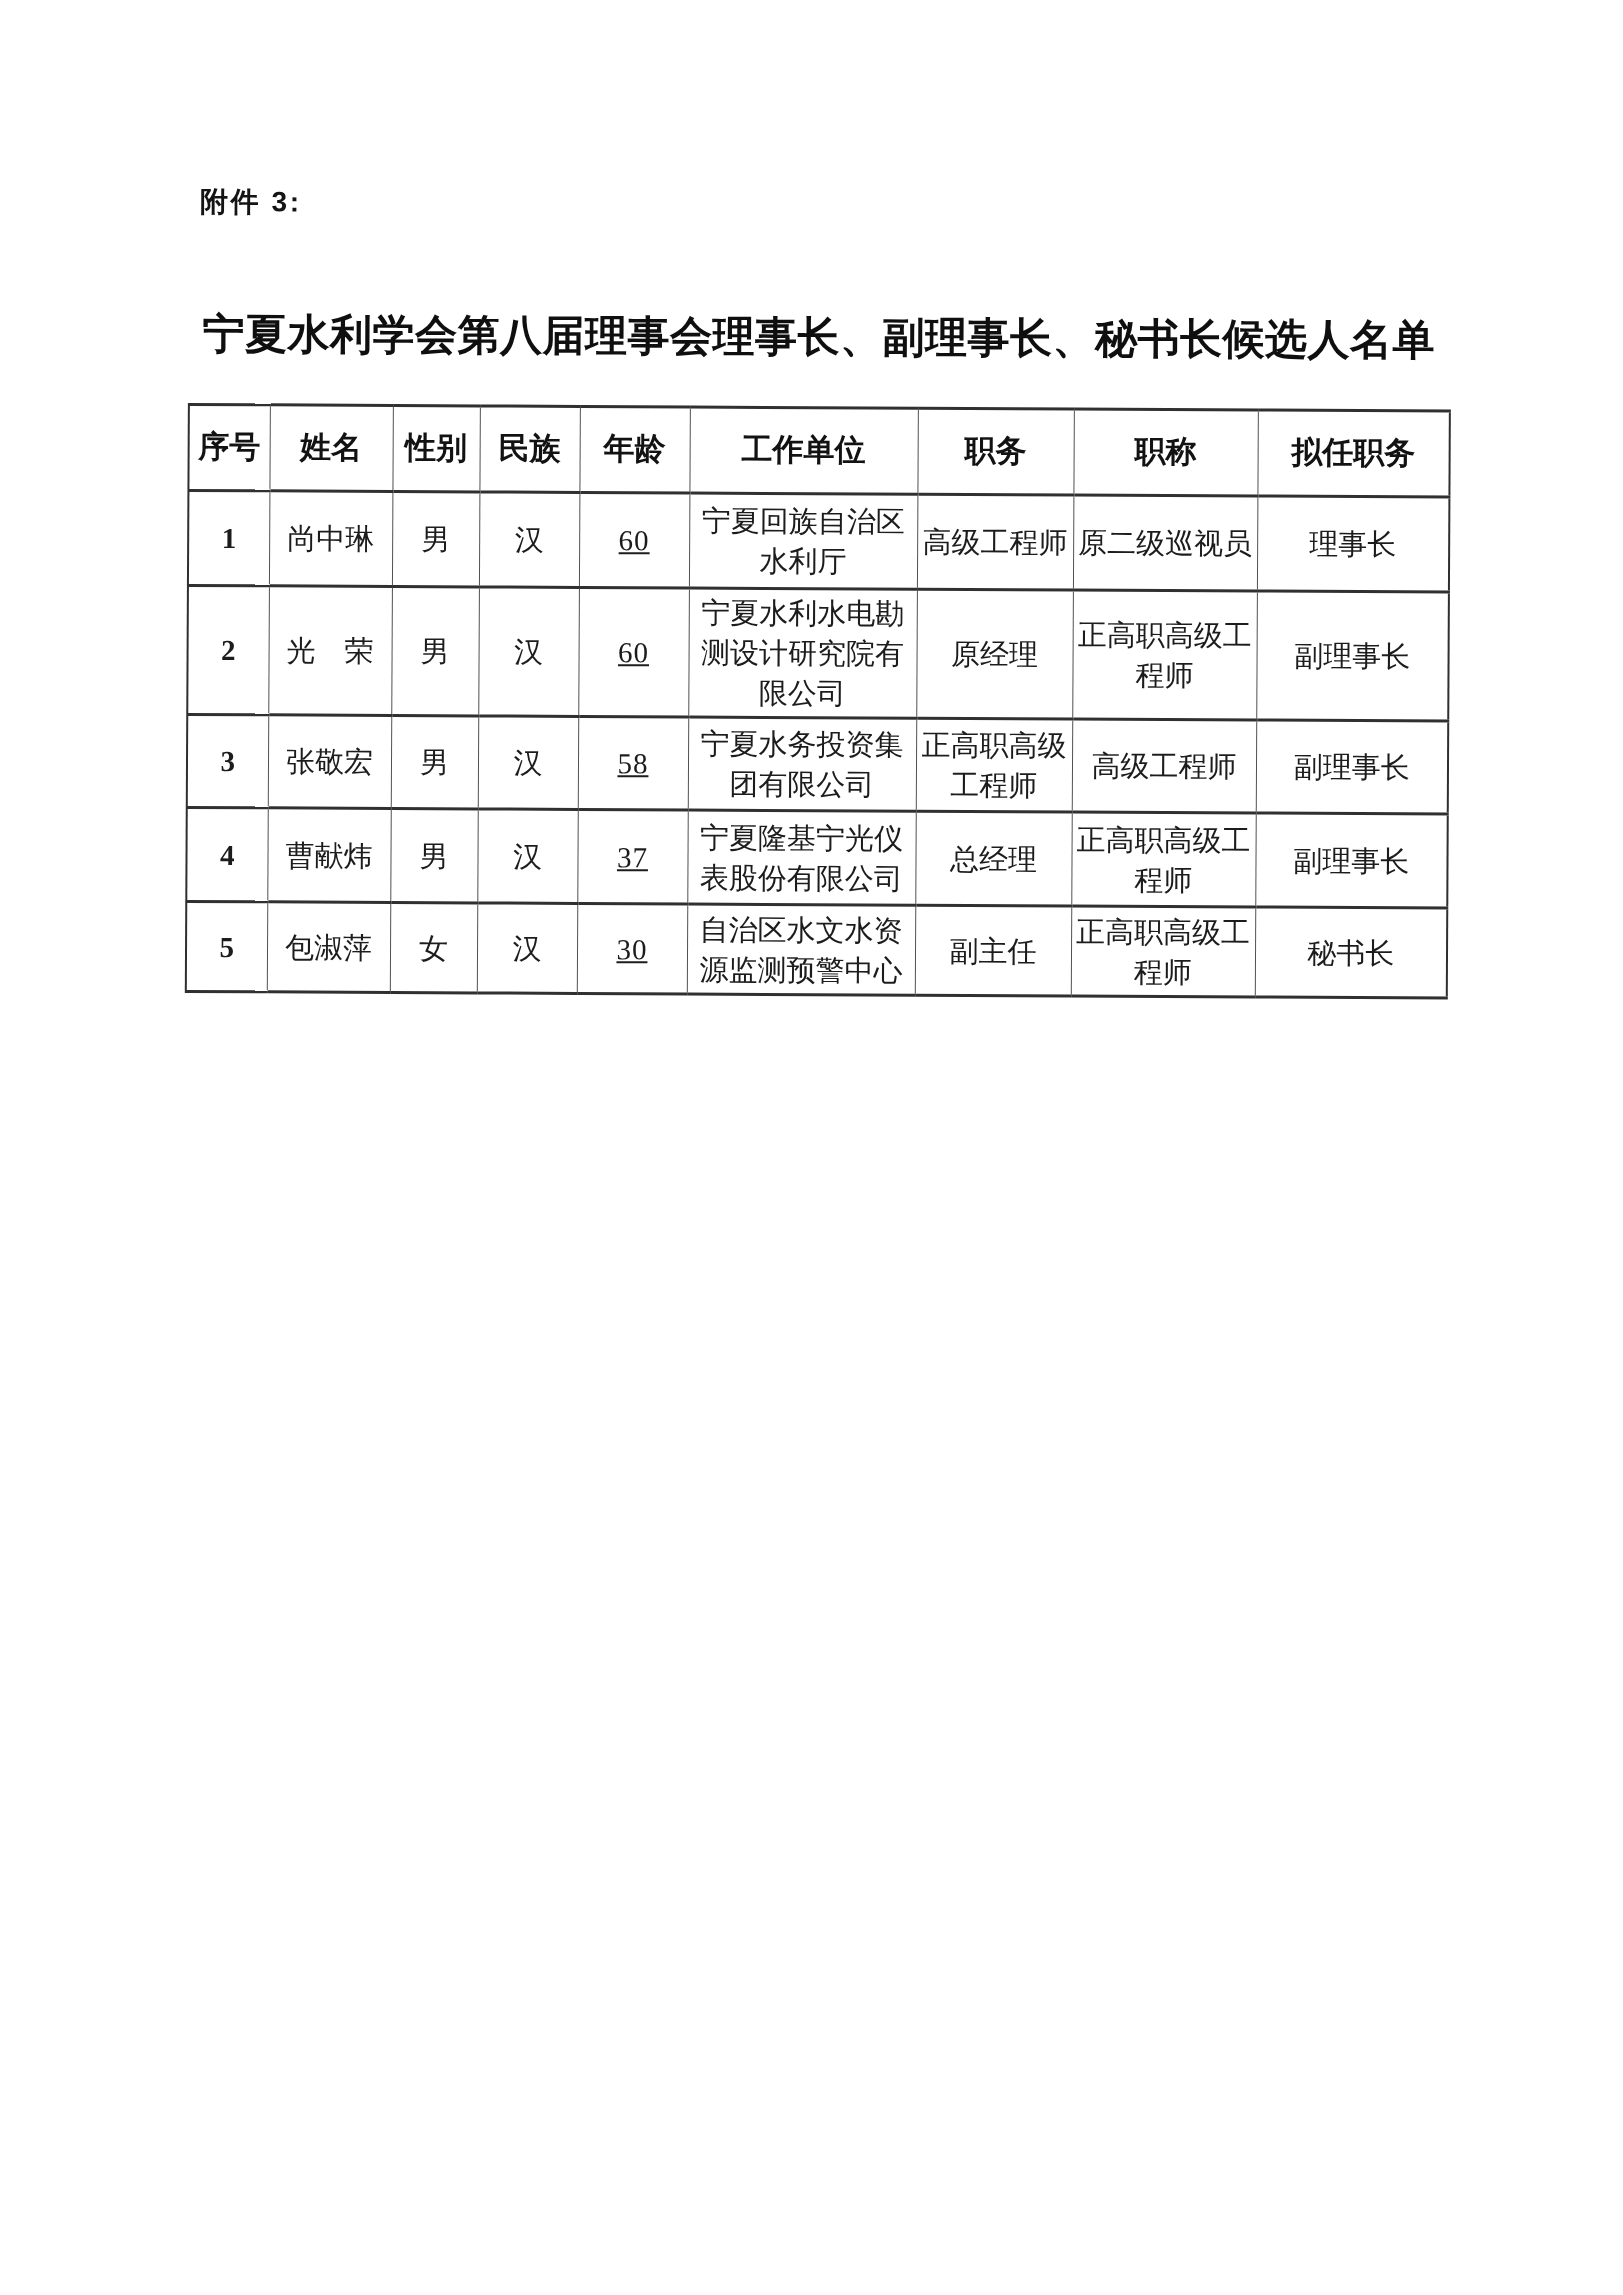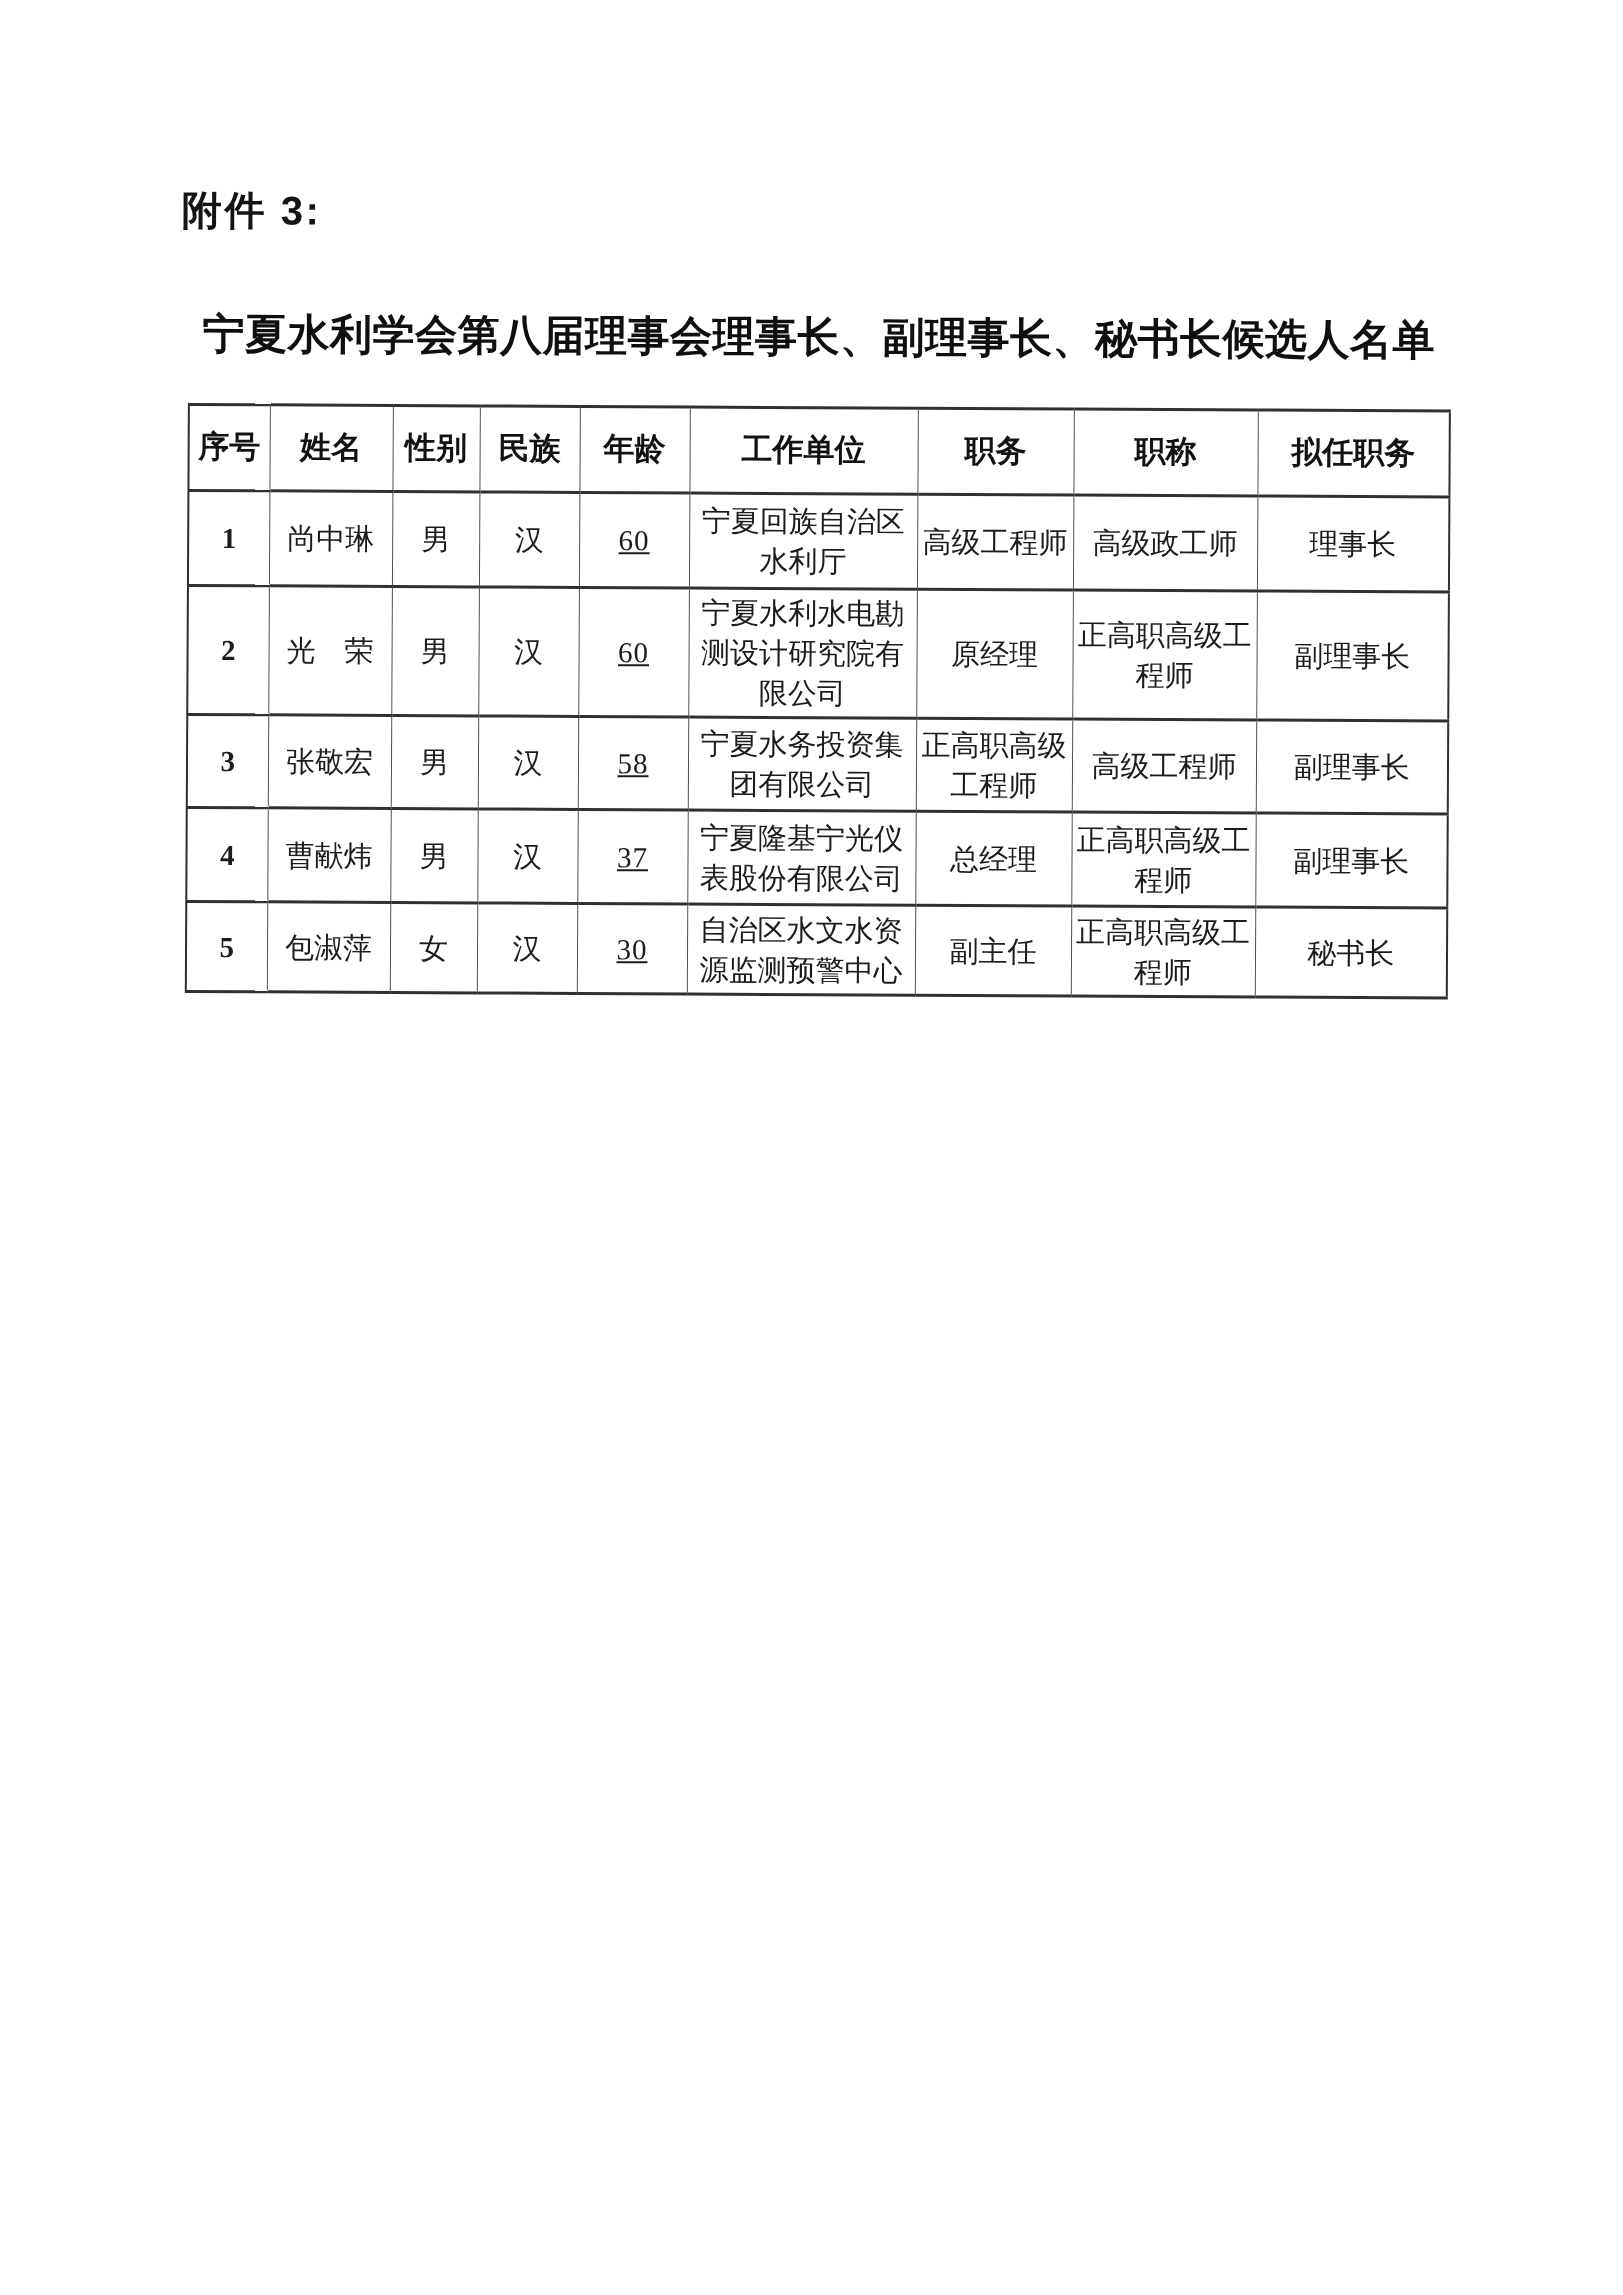--- a/index.html
+++ b/index.html
@@ -17,25 +17,25 @@
   }
   .page {
     position: absolute;
     inset: 0;
     background: #ffffff;
     transform: rotate(0.3deg);
     transform-origin: 205px 0;
   }
   .attachment-label {
     position: absolute;
-    left: 183px;
+    left: 201px;
     top: 183px;
     font-family: "Liberation Sans", "DejaVu Sans", sans-serif;
     font-weight: 700;
-    font-size: 40px;
+    font-size: 28px;
     letter-spacing: 2.6px;
     color: #141414;
     white-space: nowrap;
   }
   .doc-title {
     position: absolute;
     left: 190px;
     top: 306px;
     width: 1261px;
     text-align: center;
@@ -137,21 +137,21 @@
     </thead>
     <tbody>
       <tr class="row-0">
         <td class="seq-cell">1</td>
         <td>尚中琳</td>
         <td>男</td>
         <td>汉</td>
         <td class="num-cell">60</td>
         <td>宁夏回族自治区水利厅</td>
         <td>高级工程师</td>
-        <td>高级政工师</td>
+        <td>原二级巡视员</td>
         <td>理事长</td>
       </tr>
       <tr class="row-1">
         <td class="seq-cell">2</td>
         <td>光　荣</td>
         <td>男</td>
         <td>汉</td>
         <td class="num-cell">60</td>
         <td>宁夏水利水电勘测设计研究院有限公司</td>
         <td>原经理</td>

